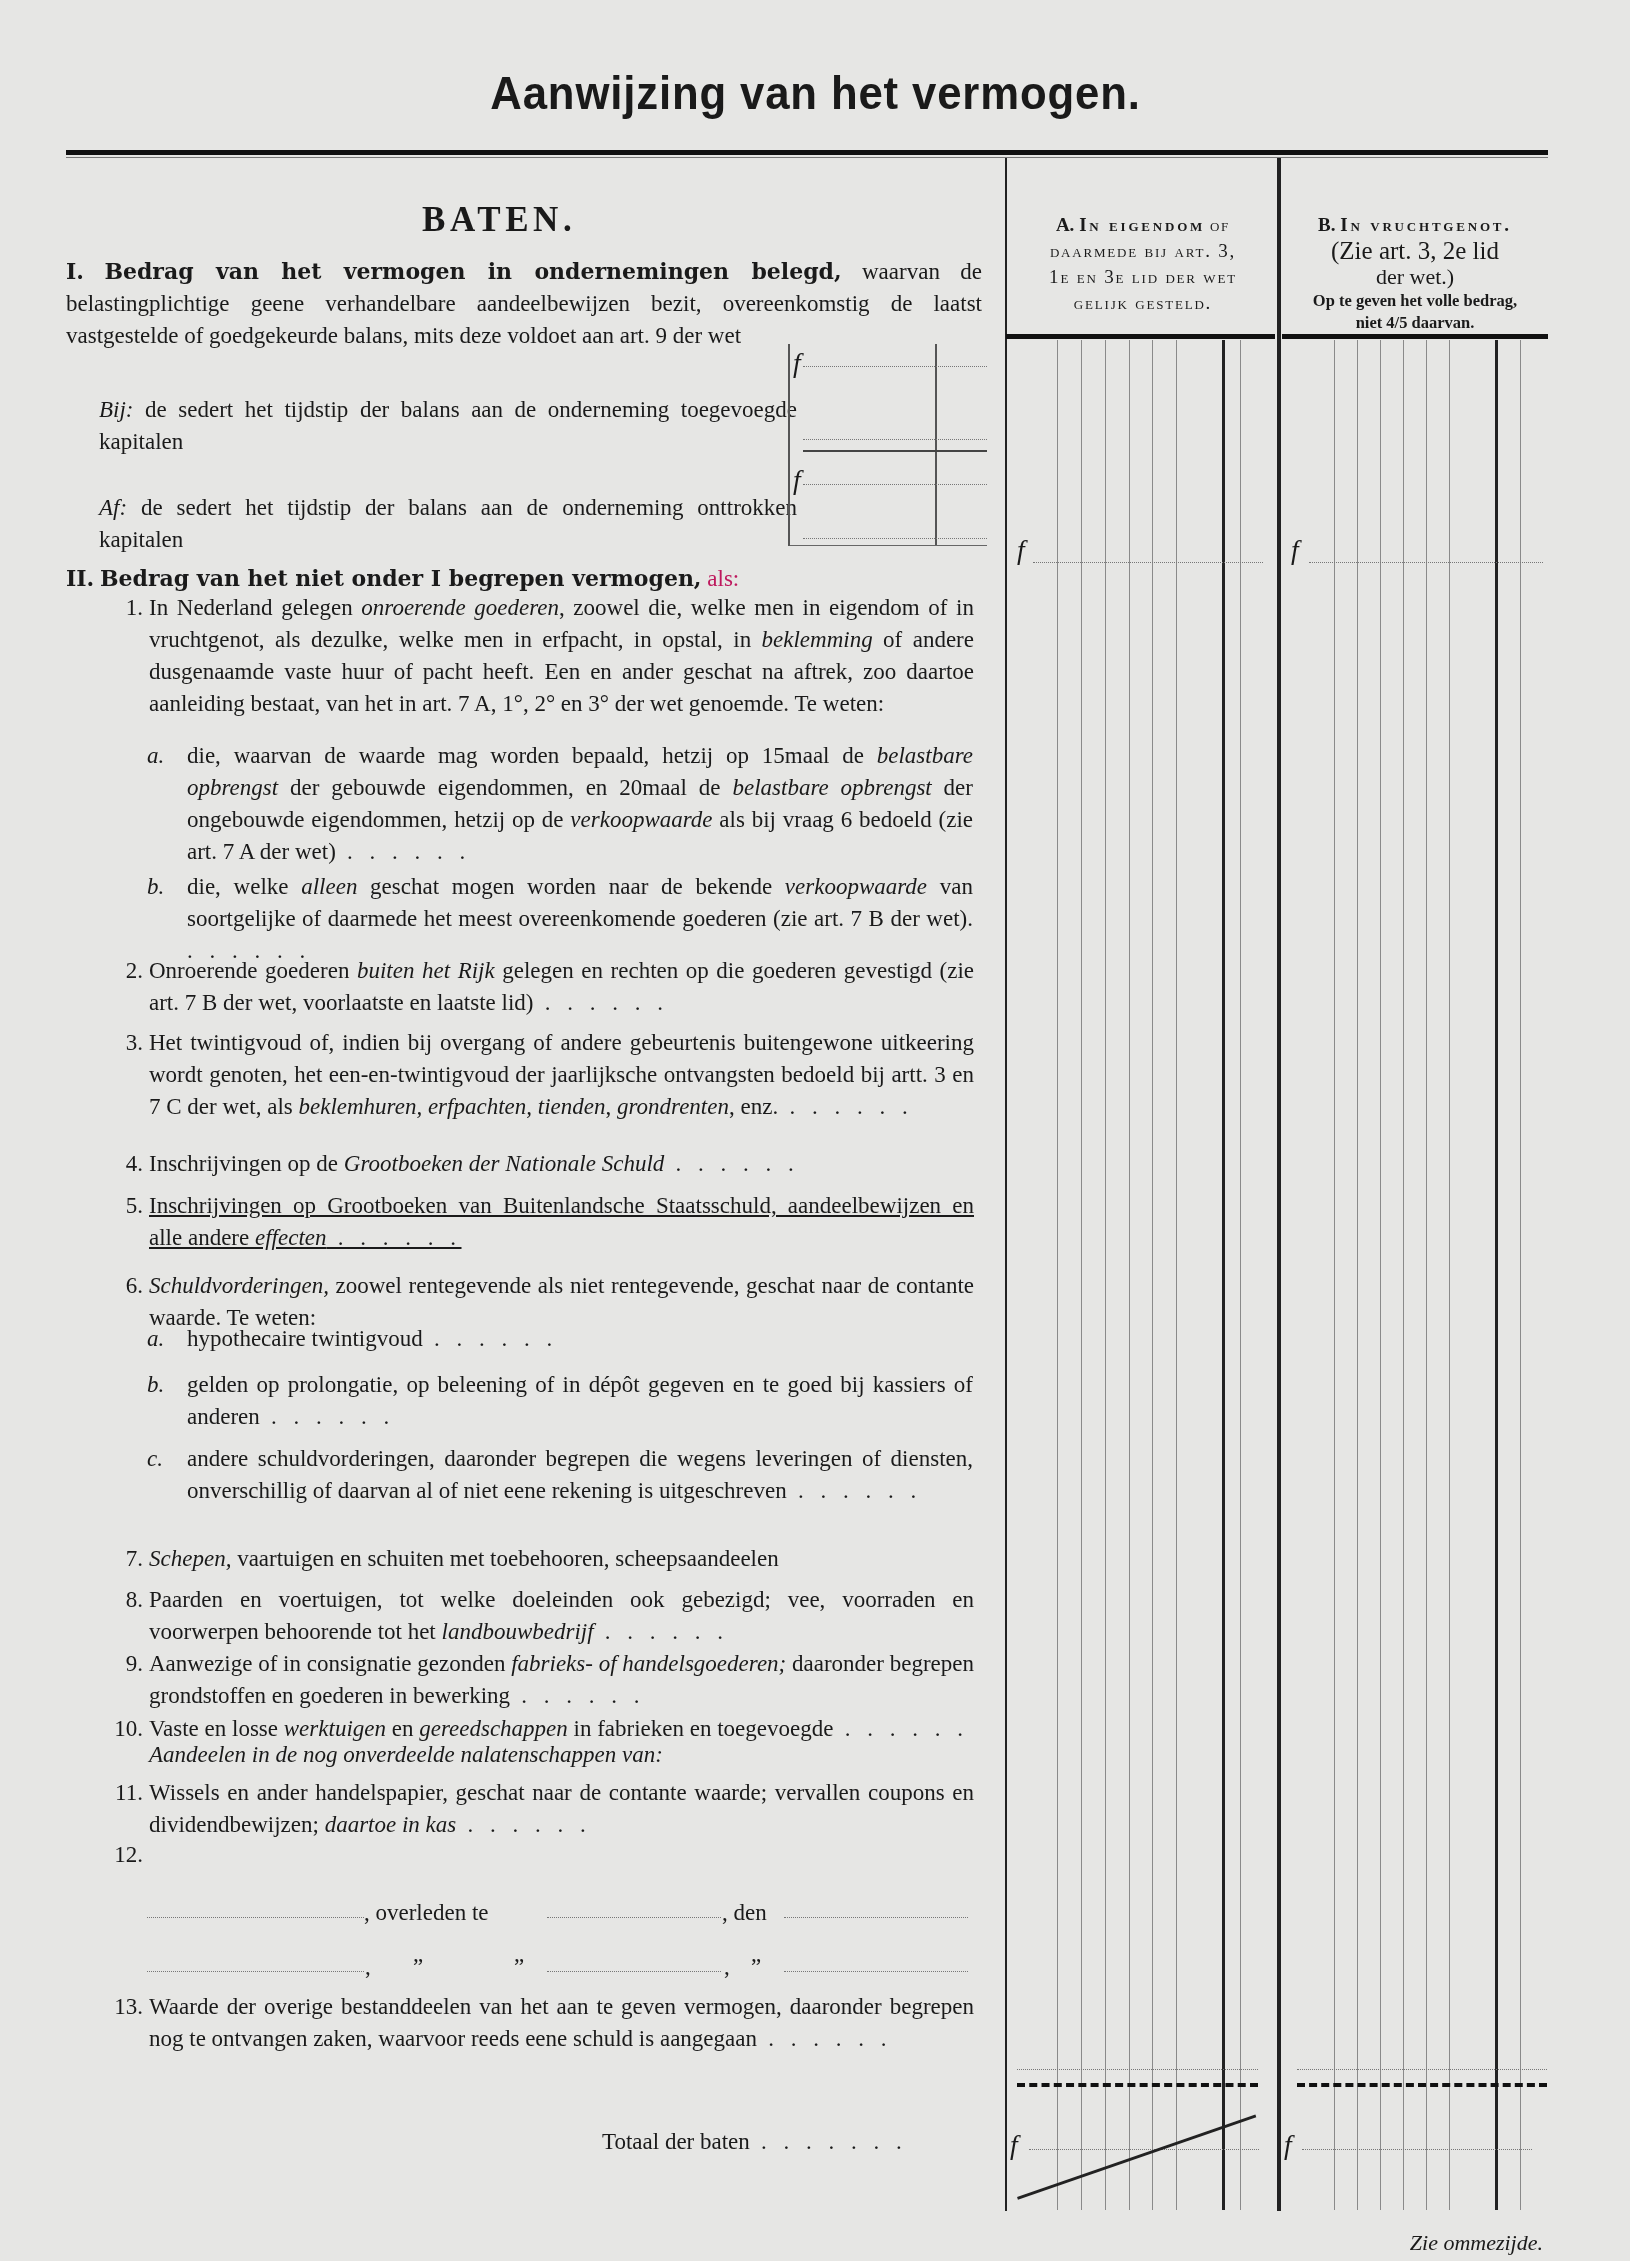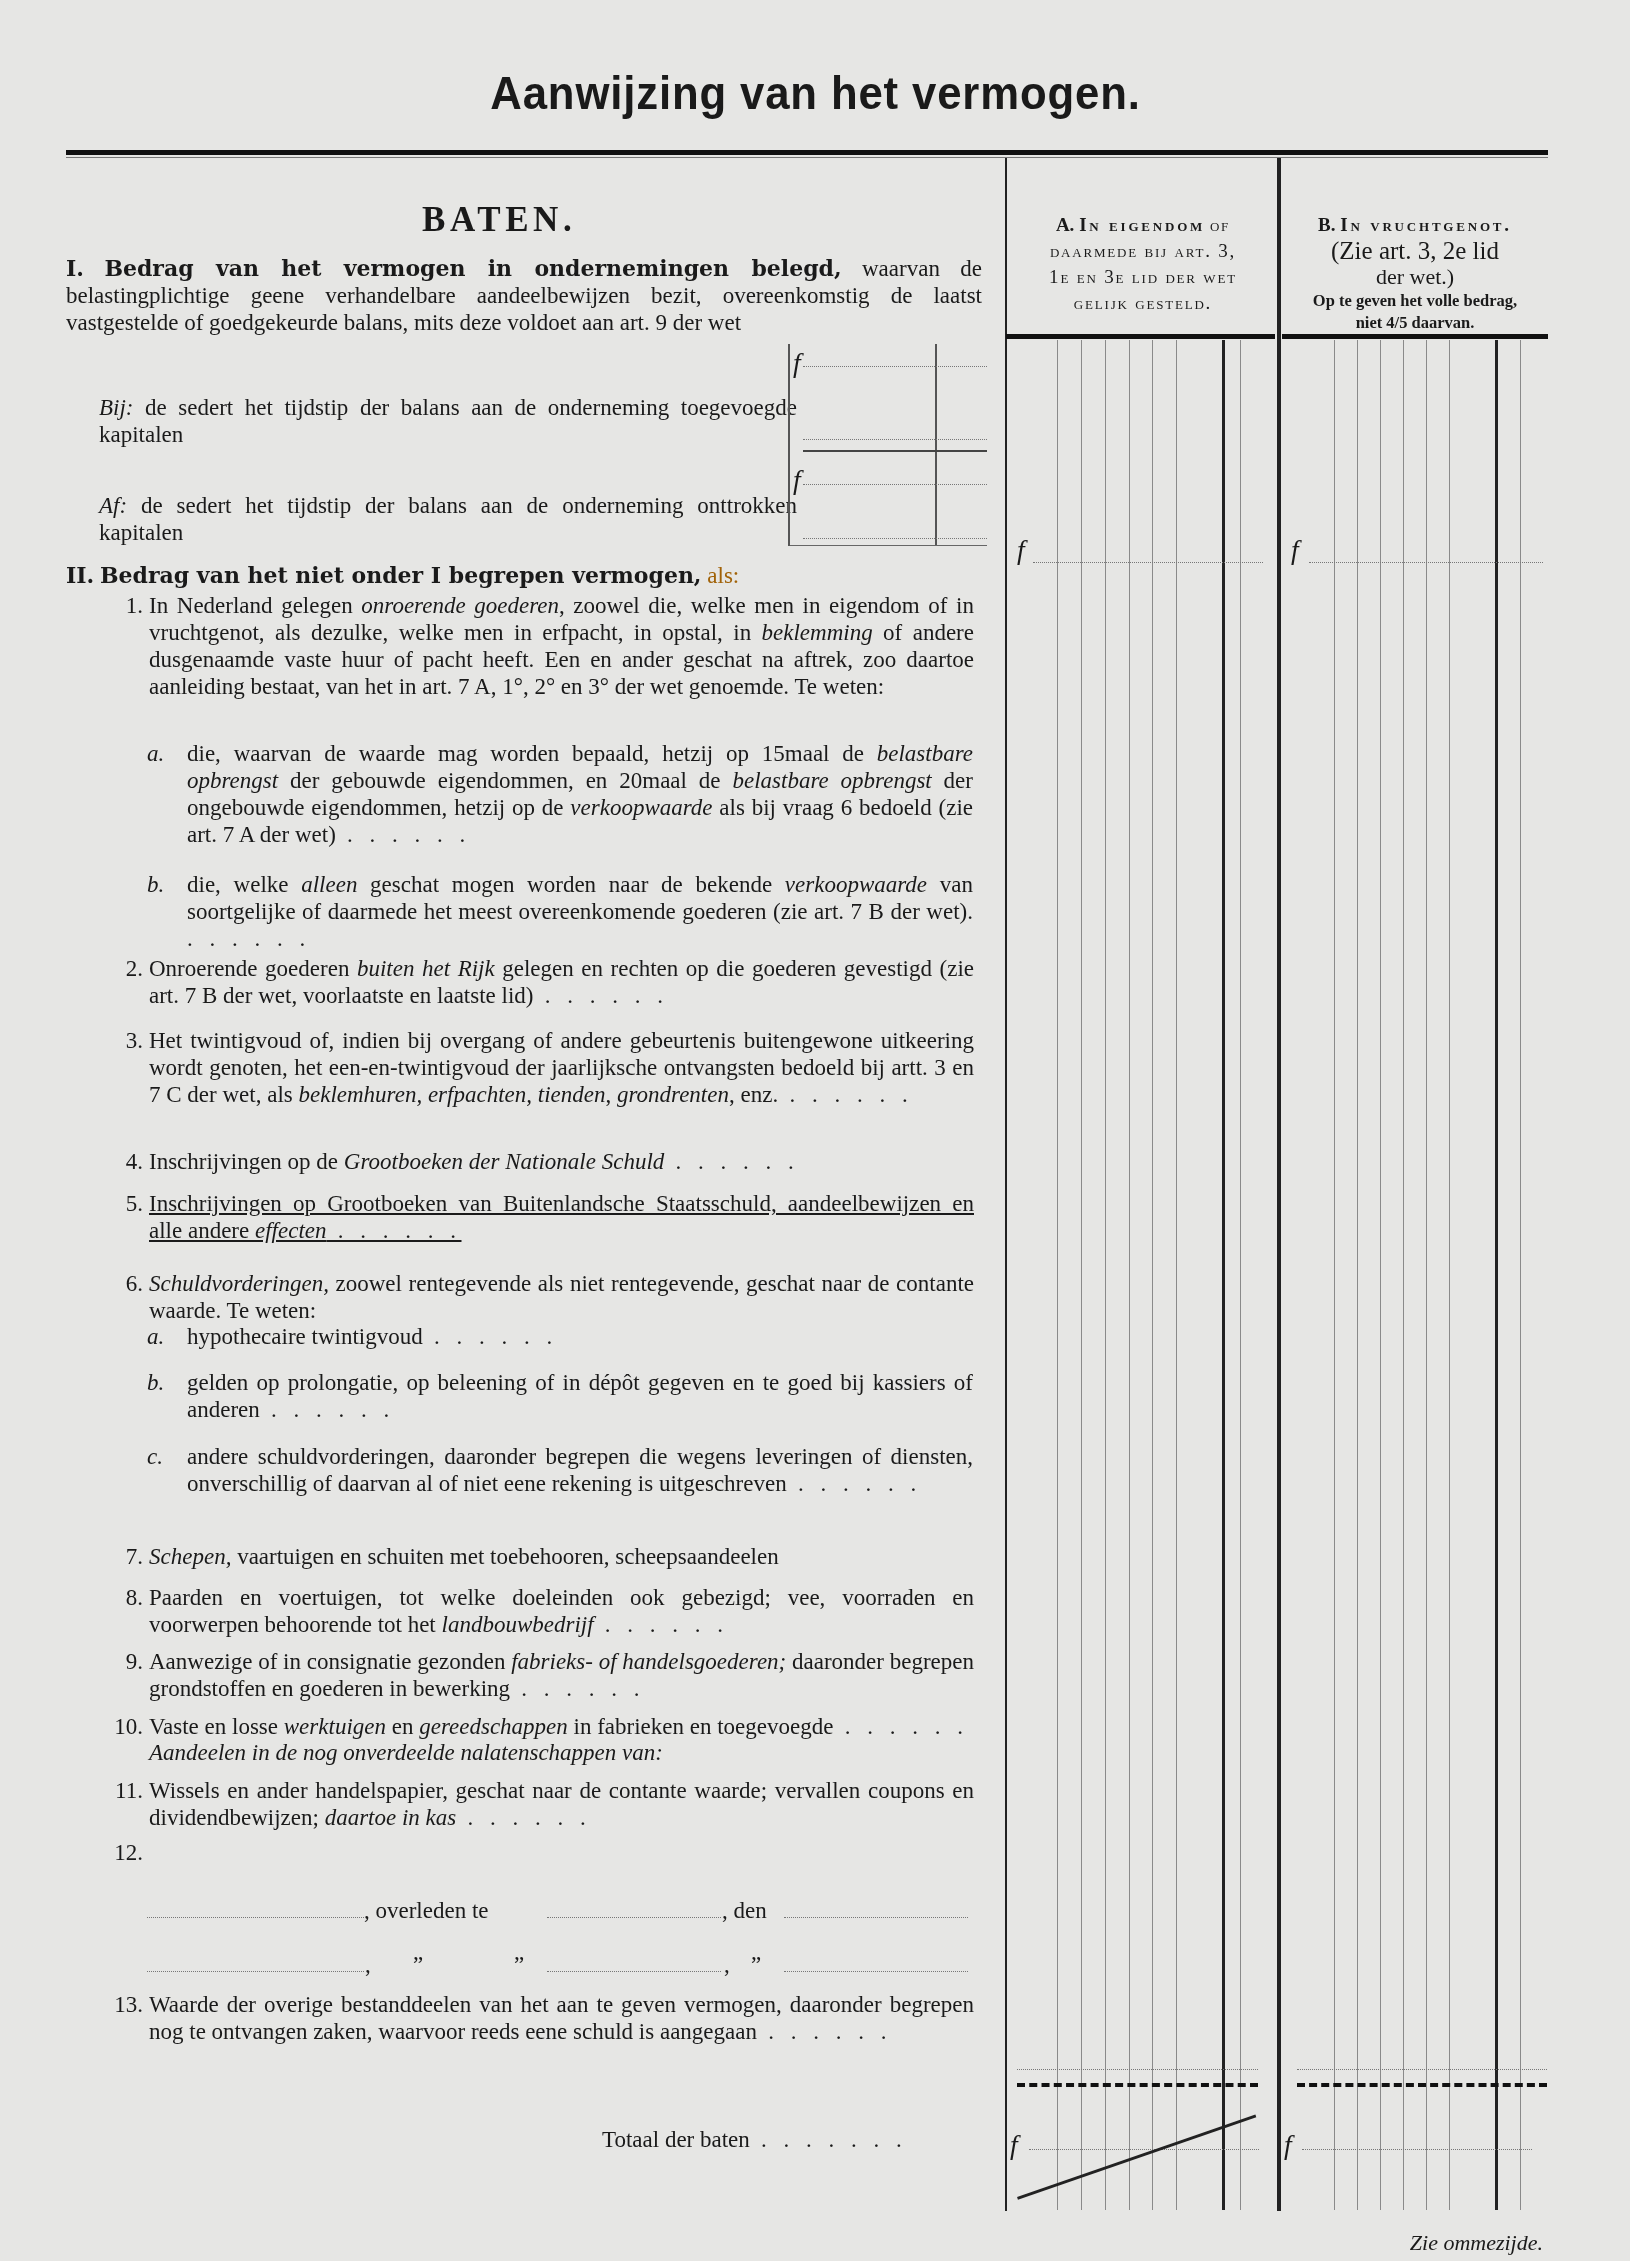--- a/index.html
+++ b/index.html
@@ -12,21 +12,21 @@
   .abs { position:absolute; }
   .title {
     left:0; width:1631px; top:66px; text-align:center;
     font-family:"Liberation Sans","DejaVu Sans",sans-serif;
     font-weight:bold; font-size:46px; letter-spacing:0.9px; transform:scaleX(0.95);
   }
   .hr-top { left:66px; width:1482px; top:150px; height:4.6px; background:#111; }
   .hr-top2 { left:66px; width:1482px; top:157px; height:0.9px; background:#777; }
 
   
-  .txt { font-size:23px; line-height:27px; text-align:justify; }
+  .txt { font-size:23px; line-height:32px; text-align:justify; }
   .txt i { font-style:italic; }
   .baten { left:422px; top:200px; font-weight:bold; font-size:35px; letter-spacing:4.6px; }
   .bold { font-weight:bold; font-family:"DejaVu Serif",serif; font-size:22px; }
   .leader { letter-spacing:5.5px; }
 
   
   .colhead { font-size:19px; line-height:26px; text-align:center;margin-top:32px; }
   .sc { font-variant:small-caps; letter-spacing:1.8px; }
   .vline { position:absolute; background:#222; }
   .thin { position:absolute; width:0.9px; background:#8a8a8a; }
@@ -108,21 +108,21 @@
 <div class="dotted" style="left:803px;top:366px;width:184px"></div>
 <div class="dotted" style="left:803px;top:439px;width:184px"></div>
 <div class="abs" style="left:803px;top:450px;width:184px;height:1.8px;background:#444"></div>
 <div class="dotted" style="left:803px;top:484px;width:184px"></div>
 <div class="dotted" style="left:803px;top:538px;width:184px"></div>
 <div class="abs" style="left:790px;top:545px;width:197px;height:0.9px;background:#666"></div>
 <span class="florin" style="left:793px;top:347px">f</span>
 <span class="florin" style="left:793px;top:464px">f</span>
 
 <div id="section2">
-    <div class="abs txt" style="left:66px;top:562px;width:918px;"><span class="bold">II.</span> <span class="bold">Bedrag van het niet onder I begrepen vermogen,</span> <span style="color:#a16207">als:</span></div>
+    <div class="abs txt" style="left:66px;top:562px;width:918px;"><span class="bold">II.</span> <span class="bold">Bedrag van het niet onder I begrepen vermogen,</span> <span style="color:#be185d">als:</span></div>
     <div class="abs txt" style="left:88px;top:592px;width:55px;text-align:right">1.</div>
     <div class="abs txt" style="left:149px;top:592px;width:825px;"><span>In Nederland gelegen </span><i>onroerende goederen</i><span>, zoowel die, welke men in eigendom of in vruchtgenot, als dezulke, welke men in erfpacht, in opstal, in </span><i>beklemming</i><span> of andere dusgenaamde vaste huur of pacht heeft. Een en ander geschat na aftrek, zoo daartoe aanleiding bestaat, van het in art. 7 A, 1°, 2° en 3° der wet genoemde. Te weten:</span></div>
     <div class="abs txt" style="left:147px;top:740px;width:37px;font-style:italic">a.</div>
     <div class="abs txt" style="left:187px;top:740px;width:786px;"><span>die, waarvan de waarde mag worden bepaald, hetzij op 15maal de </span><i>belastbare opbrengst</i><span> der gebouwde eigendommen, en 20maal de </span><i>belastbare opbrengst</i><span> der ongebouwde eigendommen, hetzij op de </span><i>verkoopwaarde</i><span> als bij vraag 6 bedoeld (zie art. 7 A der wet)</span><span class="leader"> . . . . . .</span></div>
     <div class="abs txt" style="left:147px;top:871px;width:37px;font-style:italic">b.</div>
     <div class="abs txt" style="left:187px;top:871px;width:786px;"><span>die, welke </span><i>alleen</i><span> geschat mogen worden naar de bekende </span><i>verkoopwaarde</i><span> van soortgelijke of daarmede het meest overeenkomende goederen (zie art. 7 B der wet).</span><span class="leader"> . . . . . .</span></div>
     <div class="abs txt" style="left:88px;top:955px;width:55px;text-align:right">2.</div>
     <div class="abs txt" style="left:149px;top:955px;width:825px;"><span>Onroerende goederen </span><i>buiten het Rijk</i><span> gelegen en rechten op die goederen gevestigd (zie art. 7 B der wet, voorlaatste en laatste lid)</span><span class="leader"> . . . . . .</span></div>
     <div class="abs txt" style="left:88px;top:1027px;width:55px;text-align:right">3.</div>
     <div class="abs txt" style="left:149px;top:1027px;width:825px;"><span>Het twintigvoud of, indien bij overgang of andere gebeurtenis buitengewone uitkeering wordt genoten, het een-en-twintigvoud der jaarlijksche ontvangsten bedoeld bij artt. 3 en 7 C der wet, als </span><i>beklemhuren, erfpachten,</i><span> </span><i>tienden</i><span>, </span><i>grondrenten</i><span>, enz.</span><span class="leader"> . . . . . .</span></div>

